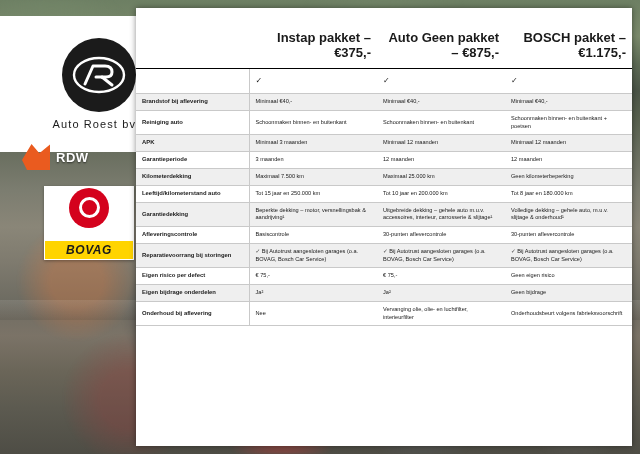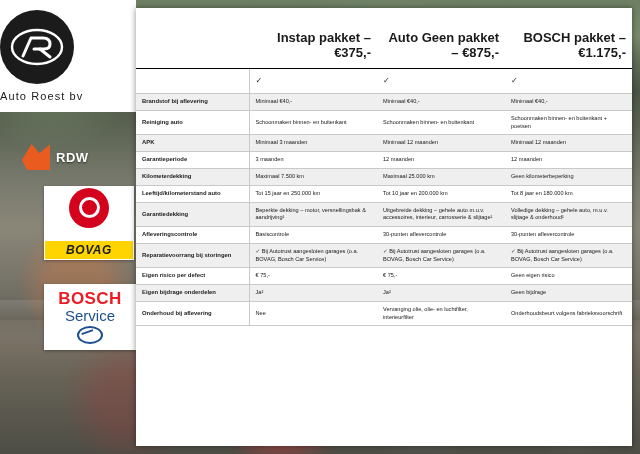--- a/index.html
+++ b/index.html
@@ -63,27 +63,27 @@
   .logo-col {
     position: absolute;
     left: 0;
     top: 0;
     width: 136px;
     height: 454px;
   }
   .brand-card {
     position: absolute;
     left: 0;
-    top: 0;
+    top: 16px;
     width: 136px;
-    height: 112px;
+    height: 136px;
     background: #ffffff;
     display: flex;
     flex-direction: column;
-    align-items: flex-start;
+    align-items: flex-end;
     justify-content: center;
   }
   .brand-badge {
     width: 74px;
     height: 74px;
     border-radius: 50%;
     background: #1b1b1b;
     display: flex;
     align-items: center;
     justify-content: center;
@@ -291,25 +291,20 @@
       <div class="rdw-text">RDW</div>
     </div>
 
     <div class="logo-tile tile-bovag">
       <div class="bovag-circle">
           <span></span>
         </div>
       <div class="bovag-bar">BOVAG</div>
     </div>
 
-    <div class="logo-tile tile-bosch">
-      <div class="bosch-word">BOSCH</div>
-      <div class="bosch-sub">Service</div>
-      <div class="bosch-emblem"></div>
-    </div>
 
   </div>
 
   <div class="table-wrap">
     <table>
       <colgroup>
         <col class="c0">
           <col class="c1">
           <col class="c2">
           <col class="c3">

